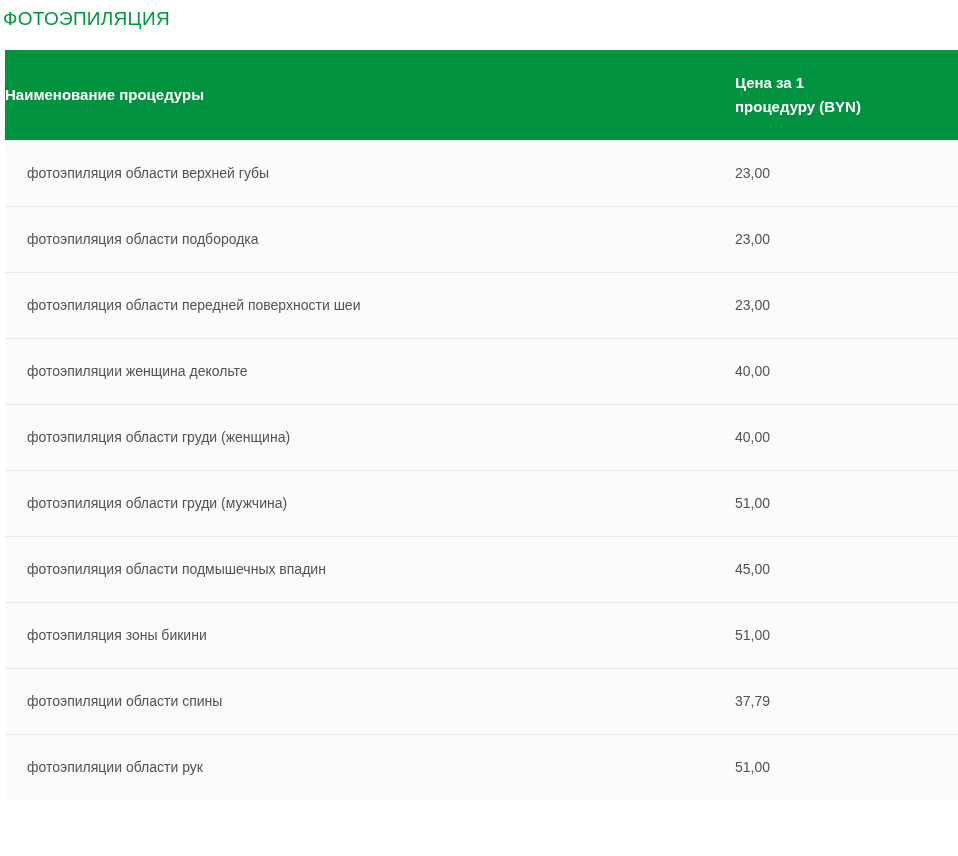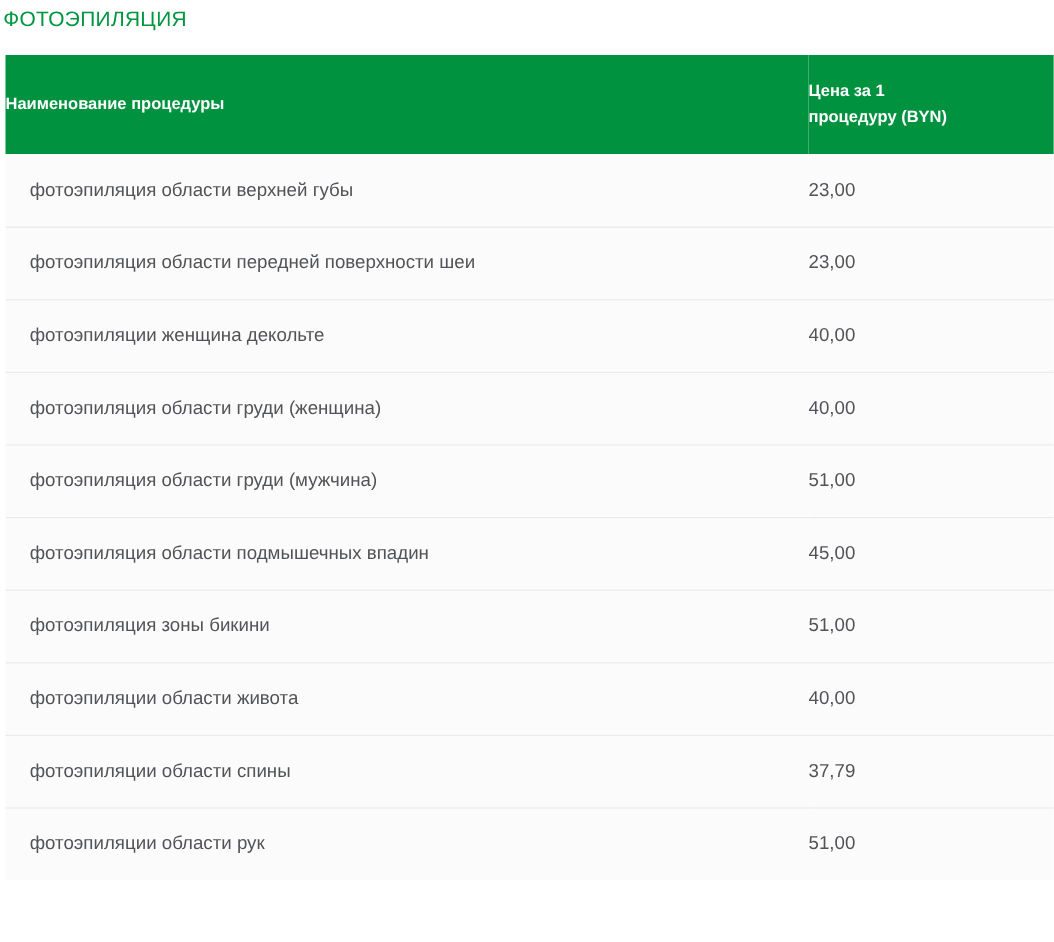--- a/index.html
+++ b/index.html
@@ -47,21 +47,21 @@
   .price-table th.col-price{padding-right:79px;}
   .price-table tbody tr{
     background:var(--row-bg);
     height:66px;
   }
   .price-table tbody tr + tr{
     border-top:1px solid var(--row-border);
   }
   .price-table tbody td{
     vertical-align:middle;
-    font-size:17px;
+    font-size:14px;
     color:var(--row-text);
   }
   .price-table td.cell-procedure{padding-left:22px;}
 </style>
 </head>
 <body>
 
 <h1 class="page-title">ФОТОЭПИЛЯЦИЯ</h1>
 
 <table class="price-table">
@@ -70,20 +70,24 @@
       <th class="col-procedure">Наименование процедуры</th>
       <th class="col-price">Цена за 1 процедуру (BYN)</th>
     </tr>
   </thead>
   <tbody>
   <tr>
     <td class="cell-procedure">фотоэпиляция области верхней губы</td>
     <td class="cell-price">23,00</td>
   </tr>
 
+  <tr>
+    <td class="cell-procedure">фотоэпиляция области подбородка</td>
+    <td class="cell-price">23,00</td>
+  </tr>
 
   <tr>
     <td class="cell-procedure">фотоэпиляция области передней поверхности шеи</td>
     <td class="cell-price">23,00</td>
   </tr>
 
   <tr>
     <td class="cell-procedure">фотоэпиляции женщина декольте</td>
     <td class="cell-price">40,00</td>
   </tr>
@@ -101,24 +105,20 @@
   <tr>
     <td class="cell-procedure">фотоэпиляция области подмышечных впадин</td>
     <td class="cell-price">45,00</td>
   </tr>
 
   <tr>
     <td class="cell-procedure">фотоэпиляция зоны бикини</td>
     <td class="cell-price">51,00</td>
   </tr>
 
-  <tr>
-    <td class="cell-procedure">фотоэпиляции области живота</td>
-    <td class="cell-price">40,00</td>
-  </tr>
 
   <tr>
     <td class="cell-procedure">фотоэпиляции области спины</td>
     <td class="cell-price">37,79</td>
   </tr>
 
   <tr>
     <td class="cell-procedure">фотоэпиляции области рук</td>
     <td class="cell-price">51,00</td>
   </tr>

